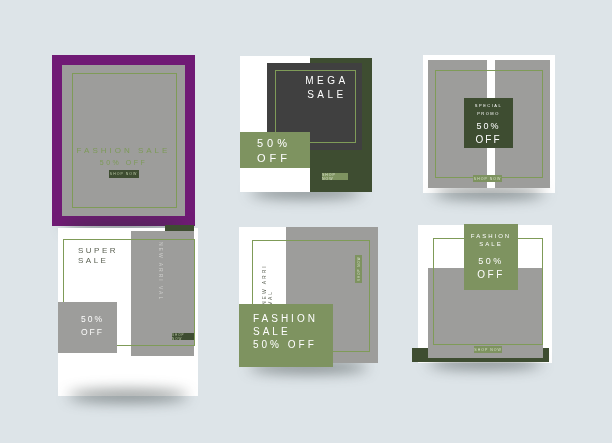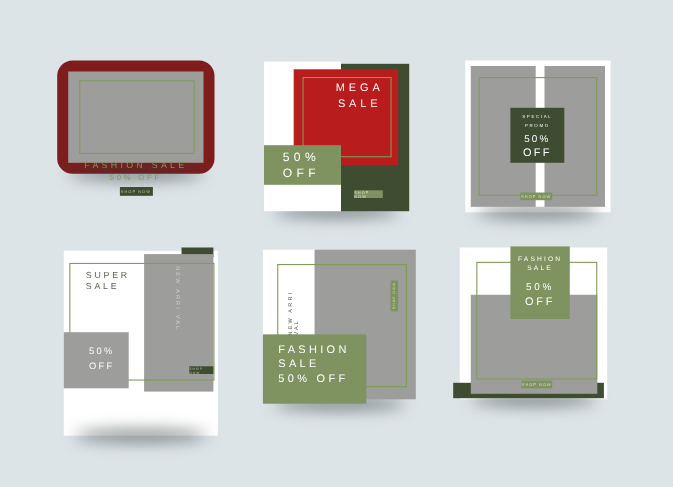--- a/index.html
+++ b/index.html
@@ -3,32 +3,32 @@
 <meta charset="utf-8">
 <style>
   html,body{margin:0;padding:0;background:#dde4e8;}
   .canvas{position:relative;width:612px;height:443px;background:#dde4e8;overflow:hidden;
           font-family:"Liberation Sans",sans-serif;}
   .card{position:absolute;}
   .abs{position:absolute;}
   .shadow{position:absolute;left:10px;right:10px;bottom:-6px;height:12px;
           background:rgba(45,55,55,.55);filter:blur(7px);border-radius:50%;}
   
-  .c1{left:52px;top:55px;width:143px;height:103px;background:#7f1d1d;border-radius:14px;}
+  .c1{left:52px;top:55px;width:143px;height:171px;background:#701a75;}
   .c1 .gray{left:10px;top:10px;right:10px;bottom:10px;background:#9d9d9b;}
   .c1 .line{left:20px;top:18px;right:18px;bottom:18px;border:1px solid #7f9b58;}
   .c1 .title{left:0;right:0;top:91px;text-align:center;font-size:8px;letter-spacing:3px;color:#7d9a58;}
   .c1 .disc{left:0;right:0;top:104px;text-align:center;font-size:7px;letter-spacing:2.5px;color:#7d9a58;}
   .pill{display:flex;align-items:center;justify-content:center;font-size:3.5px;letter-spacing:1px;}
   .c1 .pill{left:50%;transform:translateX(-50%);top:115px;width:30px;height:8px;background:#3e4d31;color:#b9c7a4;}
   
   .c2{left:240px;top:56px;width:132px;height:136px;}
   .c2 .white{left:0;top:0;width:70px;height:136px;background:#ffffff;}
   .c2 .dark{left:70px;top:2px;width:62px;height:134px;background:#3e4d31;}
-  .c2 .gray{left:27px;top:7px;width:95px;height:87px;background:#b91c1c;}
+  .c2 .gray{left:27px;top:7px;width:95px;height:87px;background:#404040;}
   .c2 .line{left:8px;top:7px;right:6px;bottom:7px;border:1px solid #7f9b58;}
   .c2 .title{right:4px;top:11px;width:62px;text-align:center;font-size:10px;letter-spacing:3.5px;
              line-height:14px;color:#ffffff;}
   .c2 .band{left:0;top:76px;width:70px;height:36px;background:#7e9360;color:#fff;
             font-size:11px;letter-spacing:4px;line-height:15px;padding:4px 0 0 17px;box-sizing:border-box;}
   .c2 .pill{left:82px;top:117px;width:26px;height:7px;background:#7e9360;color:#d7e0c9;}
   
   .c3{left:423px;top:55px;width:132px;height:138px;background:#ffffff;}
   .c3 .gray{left:5px;top:5px;width:122px;height:128px;background:#9d9d9b;}
   .c3 .stripe{left:59px;top:0;width:8px;height:128px;background:#ffffff;}

